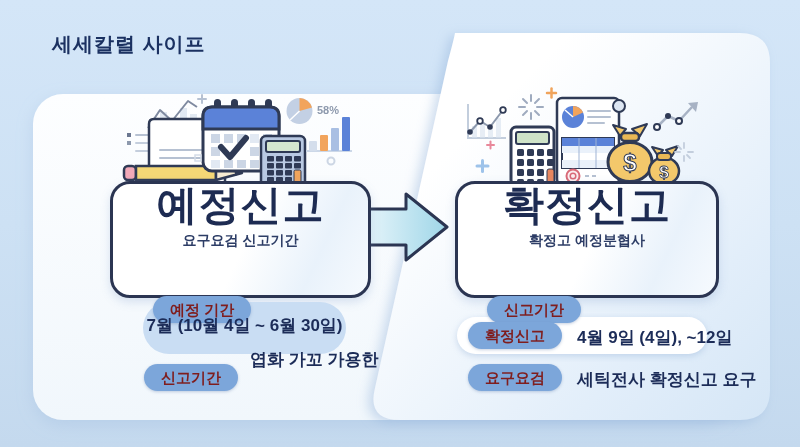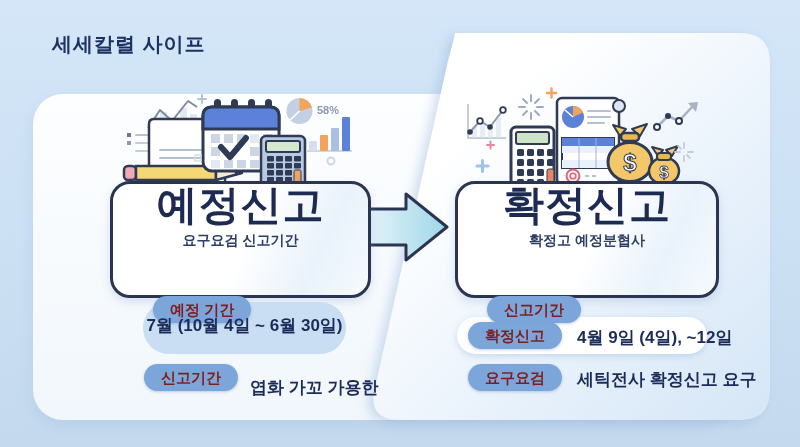--- a/index.html
+++ b/index.html
@@ -301,21 +301,21 @@
   <div class="abs card" style="left:455px;top:181px;width:258px;height:111px">
     <div class="card-title">확정신고</div>
     <div class="card-sub">확정고 예정분협사</div>
   </div>
 
   <div class="abs bluebox" style="left:143px;top:302px;width:203px;height:52px"></div>
   <div class="abs pill" style="left:153px;top:296px">예정 기간</div>
   <div class="abs itext" style="left:143px;top:314px;width:203px;text-align:center">7월 (10월 4일 ~ 6월 30일)</div>
 
   <div class="abs pill" style="left:144px;top:364px">신고기간</div>
-  <div class="abs itext" style="left:250px;top:376px">엽화 가꼬 가용한</div>
+  <div class="abs itext" style="left:250px;top:348px">엽화 가꼬 가용한</div>
 
   <div class="abs whitebox" style="left:457px;top:317px;width:250px;height:37px"></div>
   <div class="abs pill" style="left:487px;top:296px">신고기간</div>
   <div class="abs pill" style="left:468px;top:322px">확정신고</div>
   <div class="abs itext" style="left:577px;top:326px">4월 9일 (4일), ~12일</div>
 
   <div class="abs pill" style="left:468px;top:364px">요구요검</div>
   <div class="abs itext" style="left:577px;top:368px">세틱전사 확정신고 요구</div>
 
 </div>

